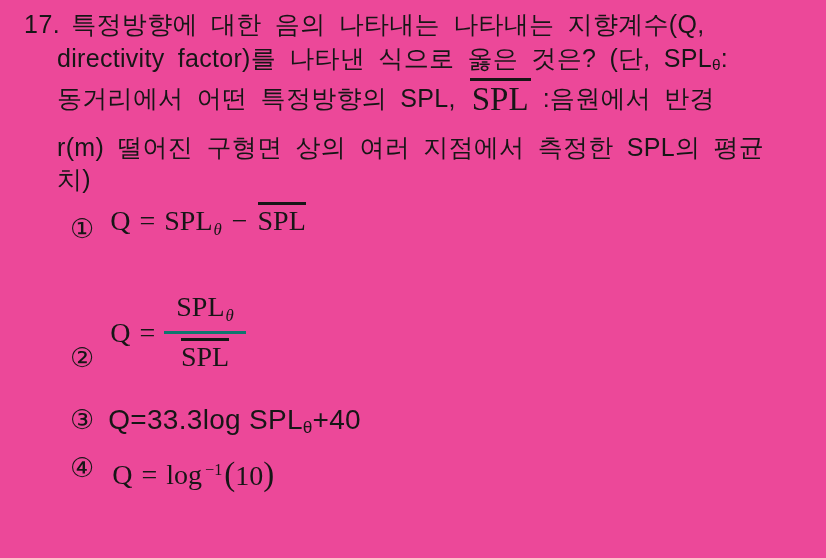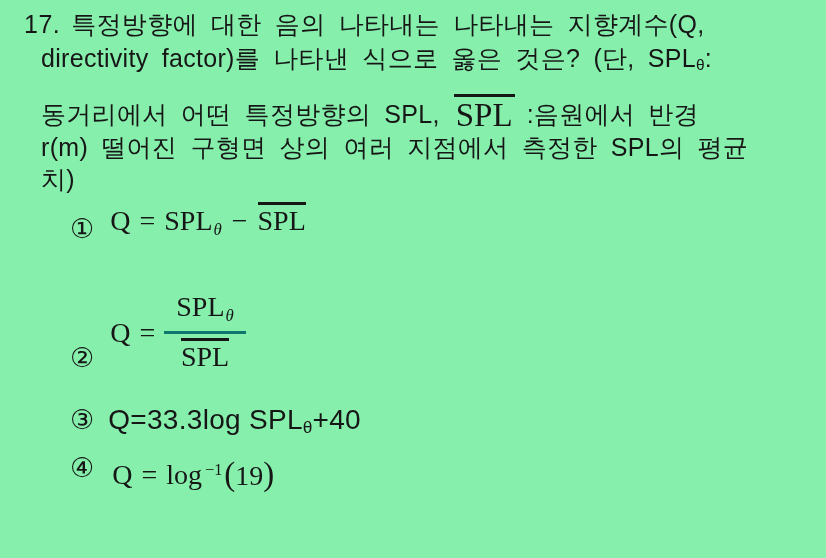--- a/index.html
+++ b/index.html
@@ -1,39 +1,39 @@
 <!DOCTYPE html>
 <html><head>
 <meta charset="utf-8">
 <style>
   html, body { margin: 0; padding: 0; background: #ffffff; }
   .page {
     position: relative;
     width: 826px;
     height: 558px;
-    background: #86efac;
+    background: #ec4899;
     color: #161616;
     font-family: "Liberation Sans", "DejaVu Sans", sans-serif;
     overflow: hidden;
   }
   
   .qline {
     position: absolute;
-    left: 41px;
+    left: 57px;
     font-size: 25px;
     line-height: 1.3;
     letter-spacing: 0.3px;
     word-spacing: 6px;
     white-space: nowrap;
     color: #161616;
   }
   .qline-1 { left: 24px; top: 8px; display: flex; }
   .qnum { margin-right: 11px; letter-spacing: 0.5px; }
   .qline-2 { top: 42px; }
-  .qline-3 { top: 78px; margin-top: 16px; }
+  .qline-3 { top: 78px; }
   .qline-4 { top: 131px; }
   .qline-5 { top: 163px; }
   .sub-sans {
     font-size: 0.62em;
     vertical-align: -0.22em;
     letter-spacing: 0;
   }
   .splbar-inline {
     display: inline-block;
     font-family: "Liberation Serif", "DejaVu Serif", serif;
@@ -131,16 +131,16 @@
     <span class="formula"><span>Q</span><span class="eq">=</span><span class="frac"><span class="num"><span>SPL</span><span class="fsub">θ</span></span><span class="den"><span class="ovl">SPL</span></span></span></span>
   </div>
 
   <div class="choice choice-3">
     <span class="marker">③</span>
     <span class="c3text"><span>Q=33.3log SPL</span><span class="sub-sans">θ</span><span>+40</span></span>
   </div>
 
   <div class="choice choice-4">
     <span class="marker">④</span>
-    <span class="formula"><span>Q</span><span class="eq">=</span><span>log</span><span class="fsup">−1</span><span class="paren">(</span><span class="frac"><span class="den">19</span></span><span class="paren">)</span></span>
+    <span class="formula"><span>Q</span><span class="eq">=</span><span>log</span><span class="fsup">−1</span><span class="paren">(</span><span class="frac"><span class="den">10</span></span><span class="paren">)</span></span>
   </div>
 
 </div>
 
 </body></html>

